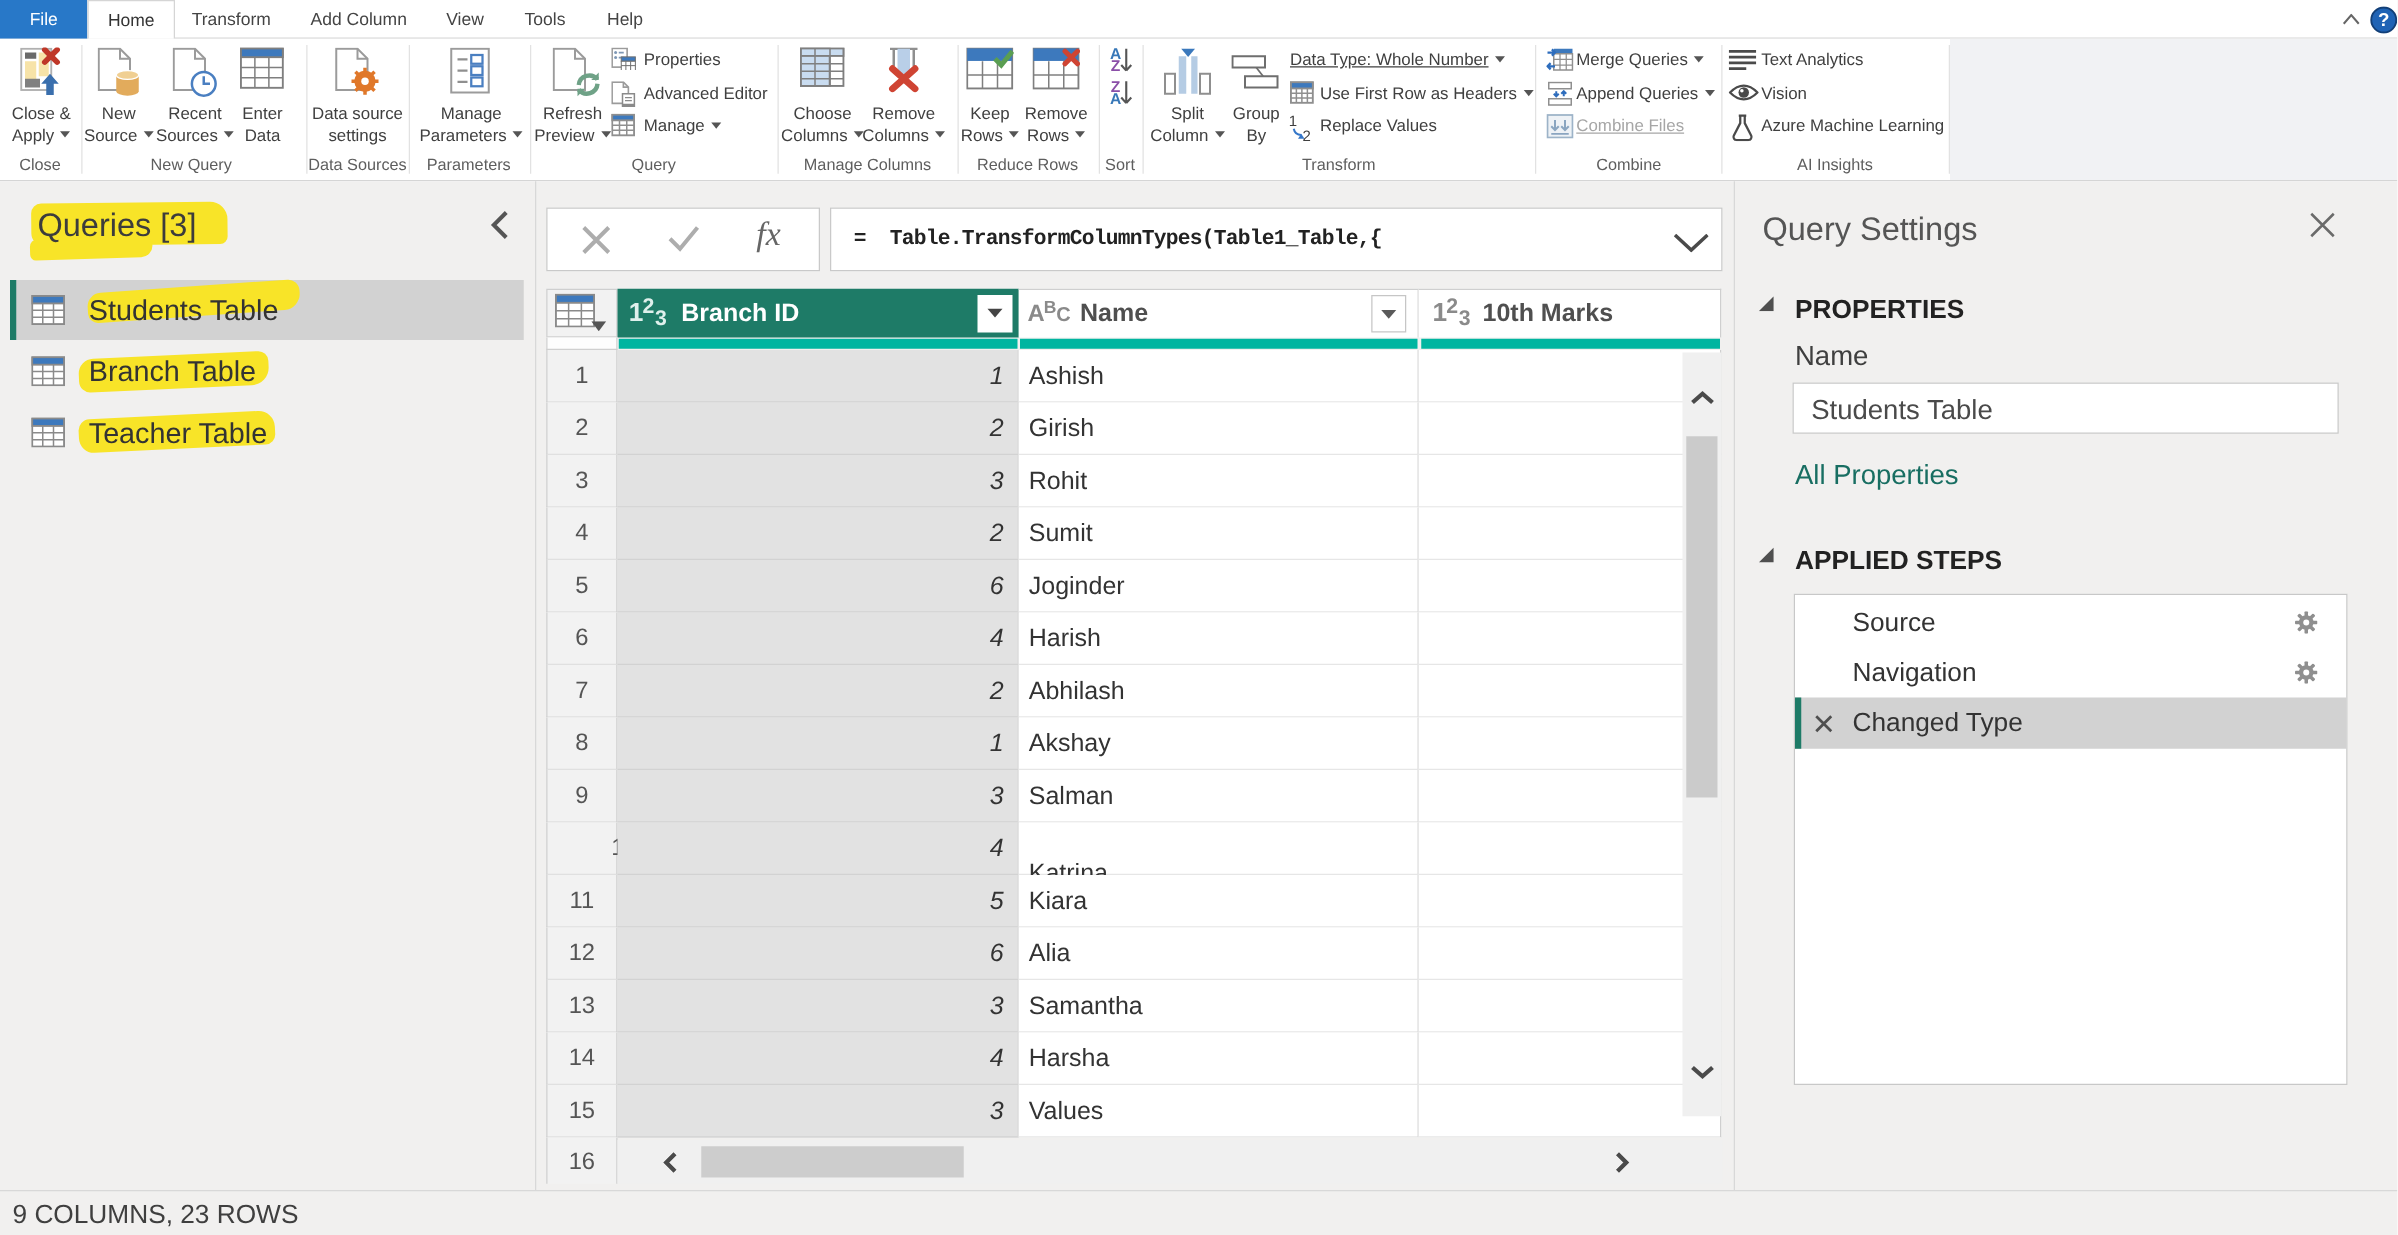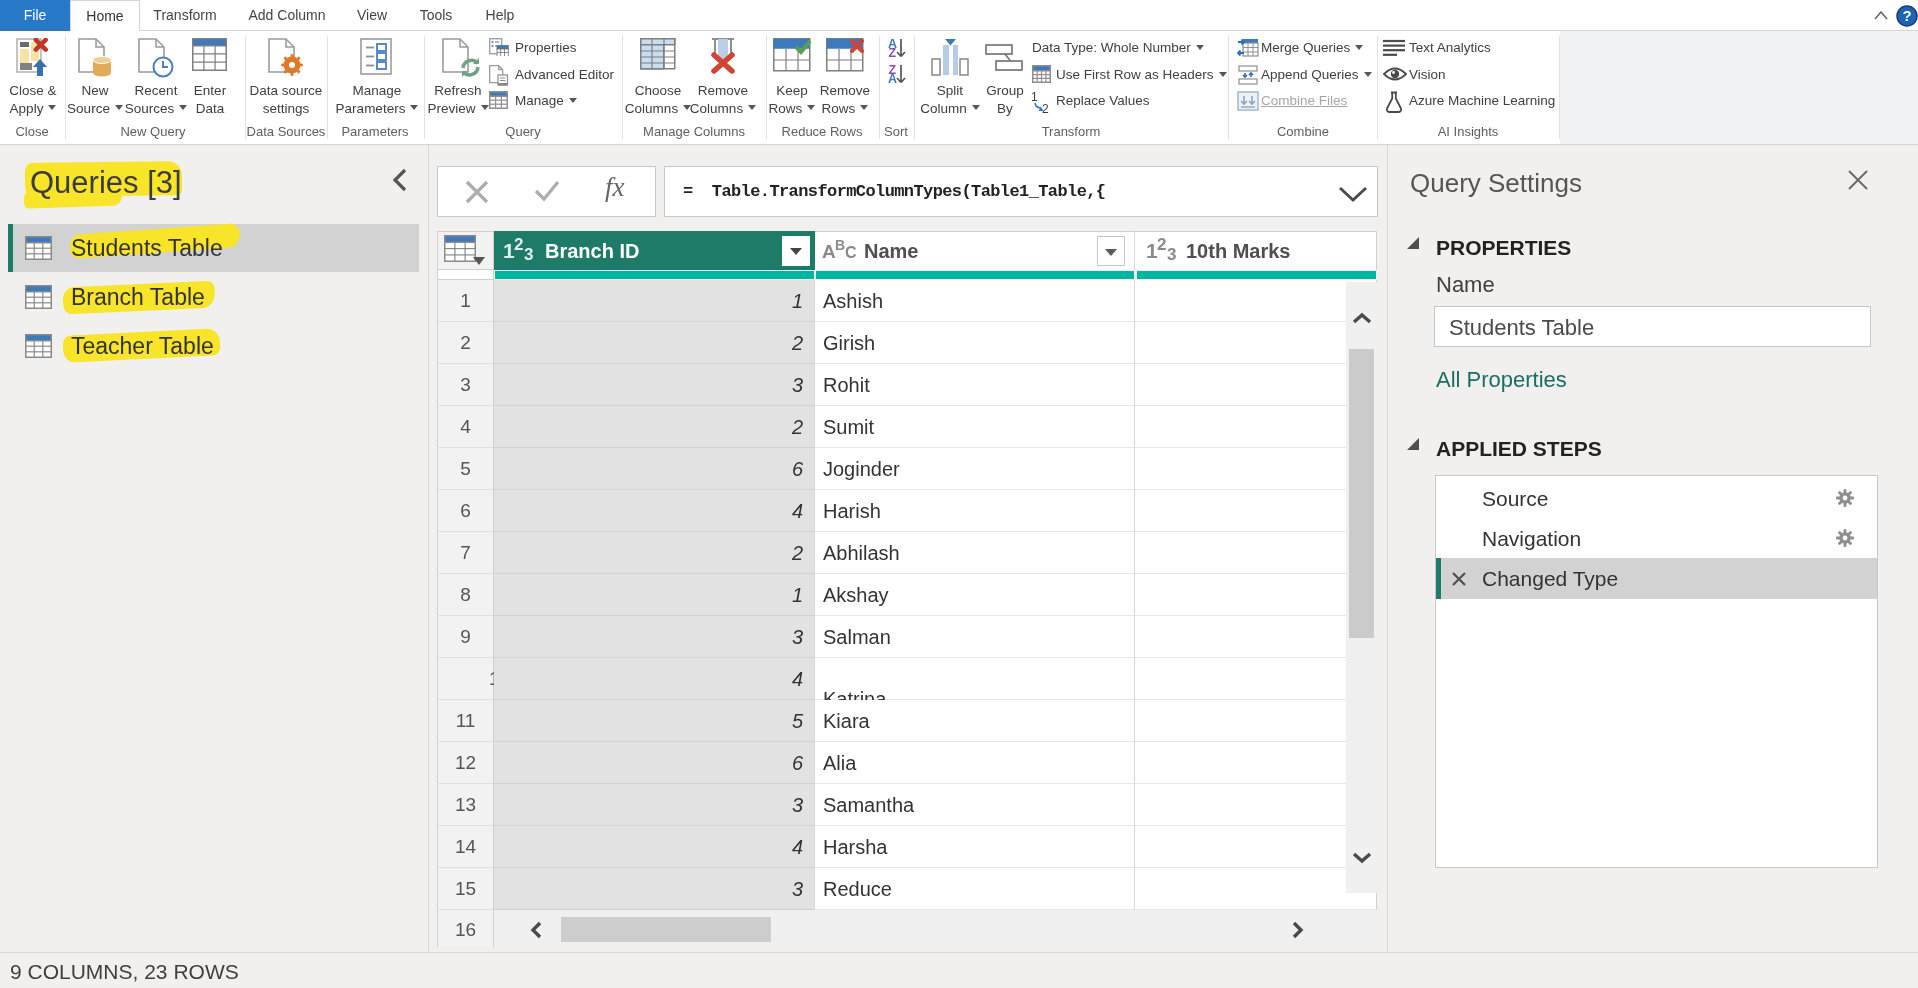--- a/index.html
+++ b/index.html
@@ -19,21 +19,21 @@
 .glabel{top:123px;height:18px;font-size:13px;color:#5e5e5e;text-align:center;line-height:18px;}
 .biglbl{font-size:13.5px;color:#404040;text-align:center;line-height:17.5px;top:82px;height:36px;}
 .smalltxt{font-size:13.5px;color:#404040;line-height:20px;height:20px;}
 .graytxt{color:#a6a6a6;}
 .dar{display:inline-block;width:0;height:0;border-left:4.5px solid transparent;border-right:4.5px solid transparent;border-top:5px solid #555;vertical-align:middle;margin-left:5px;margin-bottom:2px;}
 
 #content{left:0;top:145px;width:1918px;height:807px;background:#f1f0ef;}
 #vleft{left:428px;top:145px;width:1px;height:807px;background:#d8d8d8;}
 #vright{left:1387px;top:145px;width:1px;height:807px;background:#d8d8d8;}
 
-.qtitle{left:30px;top:165px;font-size:31px;color:#3c3c3c;}
+.qtitle{left:30px;top:165px;font-size:26px;color:#3c3c3c;}
 .hl{background:#f8e428;}
 .qitem{left:71px;font-size:23px;color:#333;}
 .qicon{left:25px;}
 #selrow{left:8px;top:224px;width:411px;height:48px;background:#d2d2d2;}
 #selbar{left:8px;top:224px;width:5px;height:48px;background:#1e7b67;}
 
 .fbox{top:166px;height:51px;background:#fff;border:1px solid #c9c9c9;}
 #formula{font-family:"Liberation Mono",monospace;font-size:17px;letter-spacing:-0.6px;font-weight:700;color:#222;line-height:49px;}
 
 .hdrtxt{font-size:20px;font-weight:700;}
@@ -276,21 +276,21 @@
     </div>
 <div class="abs biglbl" style="left:880px;width:140px;">Split<br>Column<span class="dar"></span></div>
 <div class="abs" style="left:985px;top:38px;width:40px;height:36px;">
       <svg class="abs" style="left:0;top:0;" width="40" height="36" viewBox="0 0 40 36">
         <rect x="1" y="7" width="26" height="9" fill="#fff" stroke="#6e6e6e" stroke-width="1.6"></rect>
         <line x1="20" y1="16" x2="25.5" y2="23" stroke="#6e6e6e" stroke-width="1.4"></line>
         <rect x="11" y="23" width="26" height="9" fill="#fff" stroke="#6e6e6e" stroke-width="1.6"></rect>
       </svg>
     </div>
 <div class="abs biglbl" style="left:935px;width:140px;">Group<br>By</div>
-<div class="abs smalltxt" style="left:1032px;top:38px;">Data Type: Whole Number<span class="dar"></span></div>
+<div class="abs smalltxt" style="left:1032px;top:38px;text-decoration:underline;">Data Type: Whole Number<span class="dar"></span></div>
 <div class="abs" style="left:1032px;top:65px;width:20px;height:20px;">
       <svg class="abs" style="left:0;top:0;" width="20" height="19" viewBox="0 0 20 19">
         <rect x="0.75" y="0.75" width="17.5" height="16.5" fill="#fff" stroke="#8f8f8f" stroke-width="1.5"></rect>
         <rect x="0.75" y="0.75" width="17.5" height="5" fill="#3d79bd" stroke="#8f8f8f" stroke-width="1.5"></rect>
         <line x1="5.1" y1="5.75" x2="5.1" y2="17.25" stroke="#8f8f8f" stroke-width="1.2"></line>
         <line x1="9.5" y1="5.75" x2="9.5" y2="17.25" stroke="#8f8f8f" stroke-width="1.2"></line>
         <line x1="13.9" y1="5.75" x2="13.9" y2="17.25" stroke="#8f8f8f" stroke-width="1.2"></line>
         <line x1="0.75" y1="9.6" x2="18.25" y2="9.6" stroke="#8f8f8f" stroke-width="1.2"></line>
         <line x1="0.75" y1="13.4" x2="18.25" y2="13.4" stroke="#8f8f8f" stroke-width="1.2"></line>
       </svg>
@@ -556,21 +556,21 @@
 <div class="abs" style="left:494px;top:826px;width:321px;height:42px;background:#e2e2e2;border-bottom:1px solid #d2d2d2;border-right:1px solid #d8d8d8;"></div>
 <div class="abs celltxt" style="left:494px;top:836px;width:309px;text-align:right;font-style:italic;">4</div>
 <div class="abs" style="left:815px;top:826px;width:320px;height:42px;background:#fff;border-bottom:1px solid #e6e6e6;border-right:1px solid #d8d8d8;"></div>
 <div class="abs celltxt" style="left:823px;top:836px;">Harsha</div>
 <div class="abs" style="left:1135px;top:826px;width:242px;height:42px;background:#fff;border-bottom:1px solid #e6e6e6;border-right:1px solid #cfcfcf;"></div>
 <div class="abs" style="left:437px;top:868px;width:57px;height:42px;background:#f2f2f2;border-left:1px solid #cfcfcf;border-right:1px solid #cfcfcf;border-bottom:1px solid #e0e0e0;"></div>
 <div class="abs rownum" style="left:437px;top:878px;width:57px;">15</div>
 <div class="abs" style="left:494px;top:868px;width:321px;height:42px;background:#e2e2e2;border-bottom:1px solid #d2d2d2;border-right:1px solid #d8d8d8;"></div>
 <div class="abs celltxt" style="left:494px;top:878px;width:309px;text-align:right;font-style:italic;">3</div>
 <div class="abs" style="left:815px;top:868px;width:320px;height:42px;background:#fff;border-bottom:1px solid #e6e6e6;border-right:1px solid #d8d8d8;"></div>
-<div class="abs celltxt" style="left:823px;top:878px;">Reduce</div>
+<div class="abs celltxt" style="left:823px;top:878px;">Values</div>
 <div class="abs" style="left:1135px;top:868px;width:242px;height:42px;background:#fff;border-bottom:1px solid #e6e6e6;border-right:1px solid #cfcfcf;"></div>
 <div class="abs" style="left:437px;top:910px;width:57px;height:37px;background:#f2f2f2;border-left:1px solid #cfcfcf;border-right:1px solid #cfcfcf;"></div>
 <div class="abs rownum" style="left:437px;top:919px;width:57px;">16</div>
 <div class="abs" style="left:494px;top:912px;width:884px;height:35px;background:#f0f0f0;"></div>
 <svg class="abs" style="left:530px;top:921px;" width="12" height="18" viewBox="0 0 12 18">
       <polyline points="10,2 3,9 10,16" fill="none" stroke="#4a4a4a" stroke-width="3.4"></polyline>
     </svg>
 <div class="abs" style="left:561px;top:917px;width:210px;height:25px;background:#cdcdcd;"></div>
 <svg class="abs" style="left:1292px;top:921px;" width="12" height="18" viewBox="0 0 12 18">
       <polyline points="2,2 9,9 2,16" fill="none" stroke="#4a4a4a" stroke-width="3.4"></polyline>

